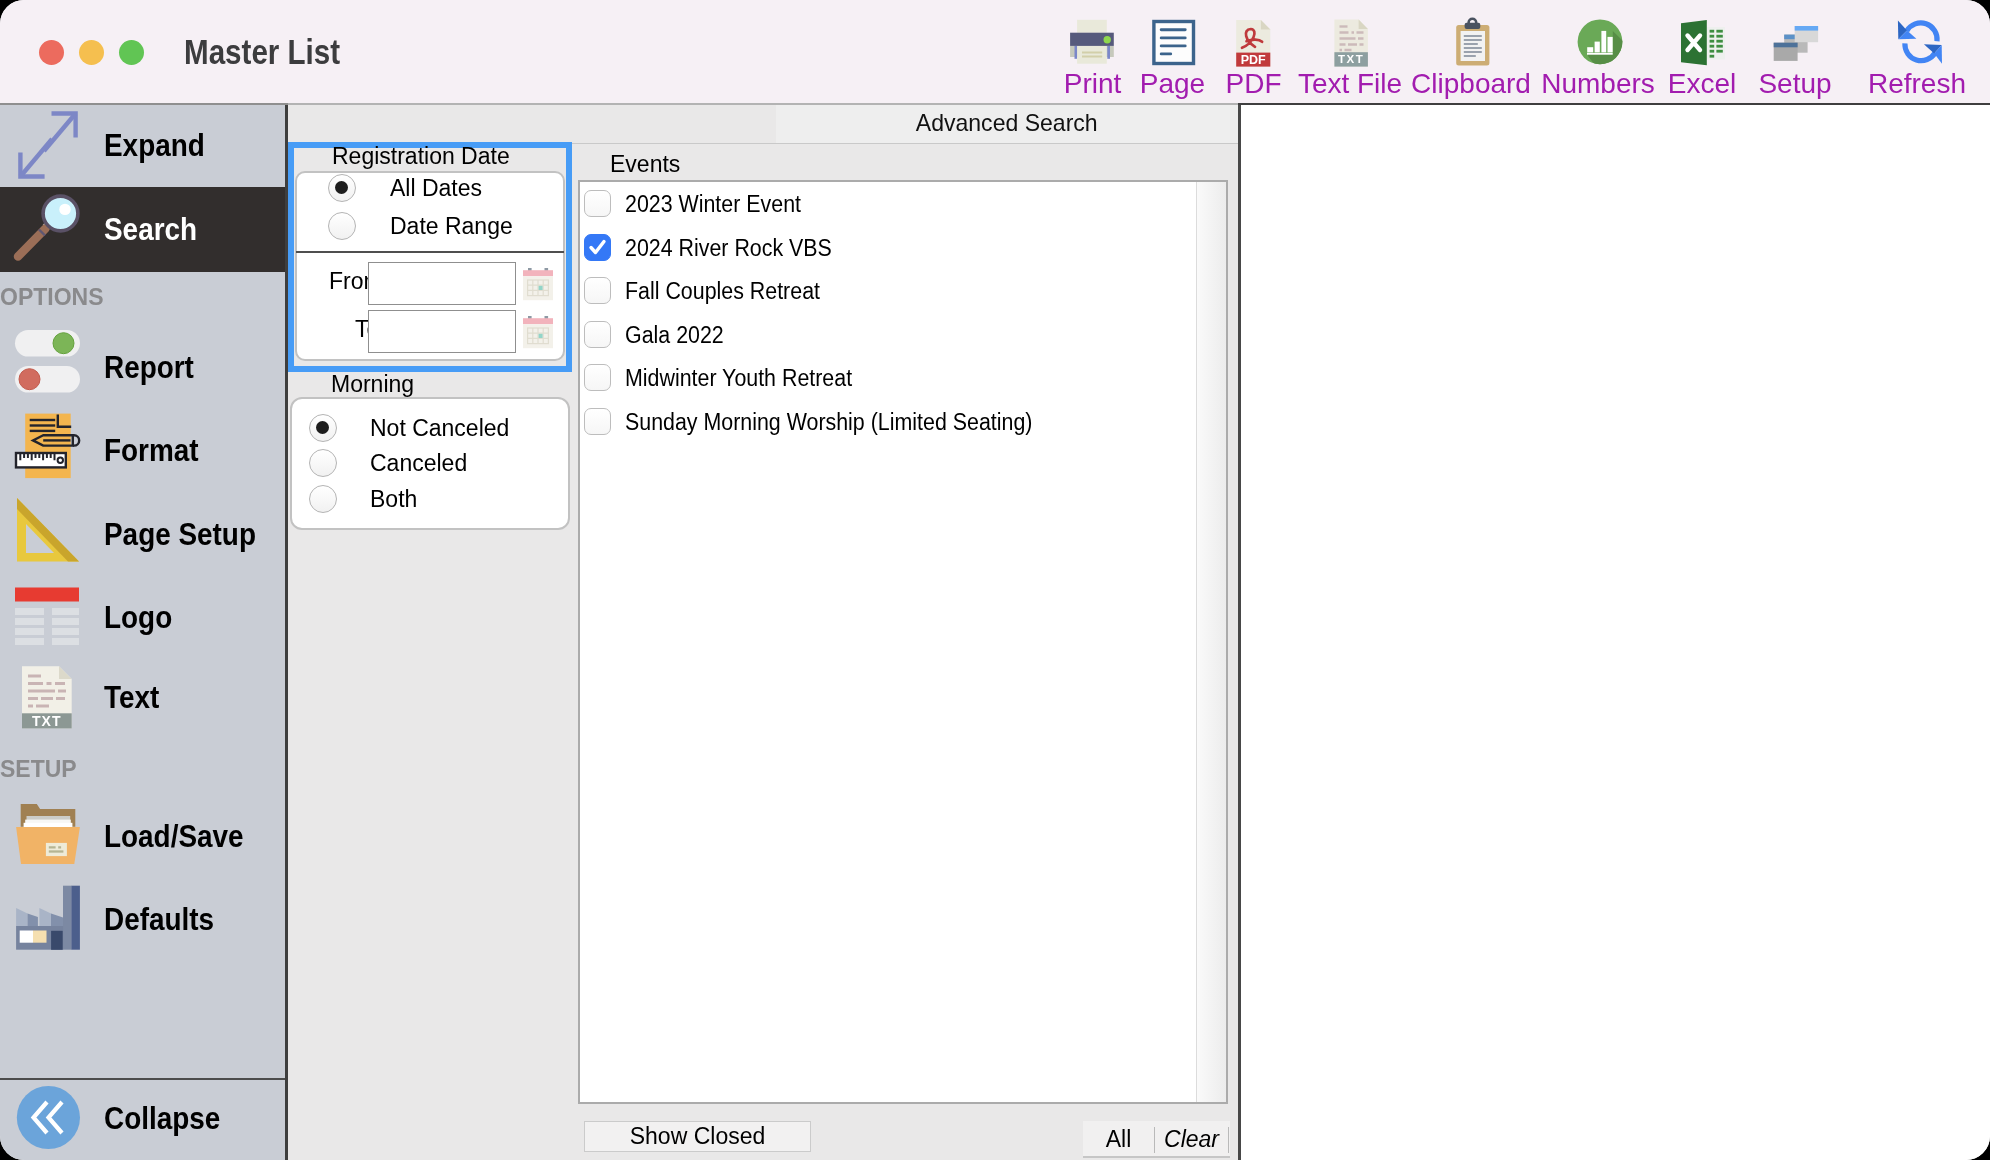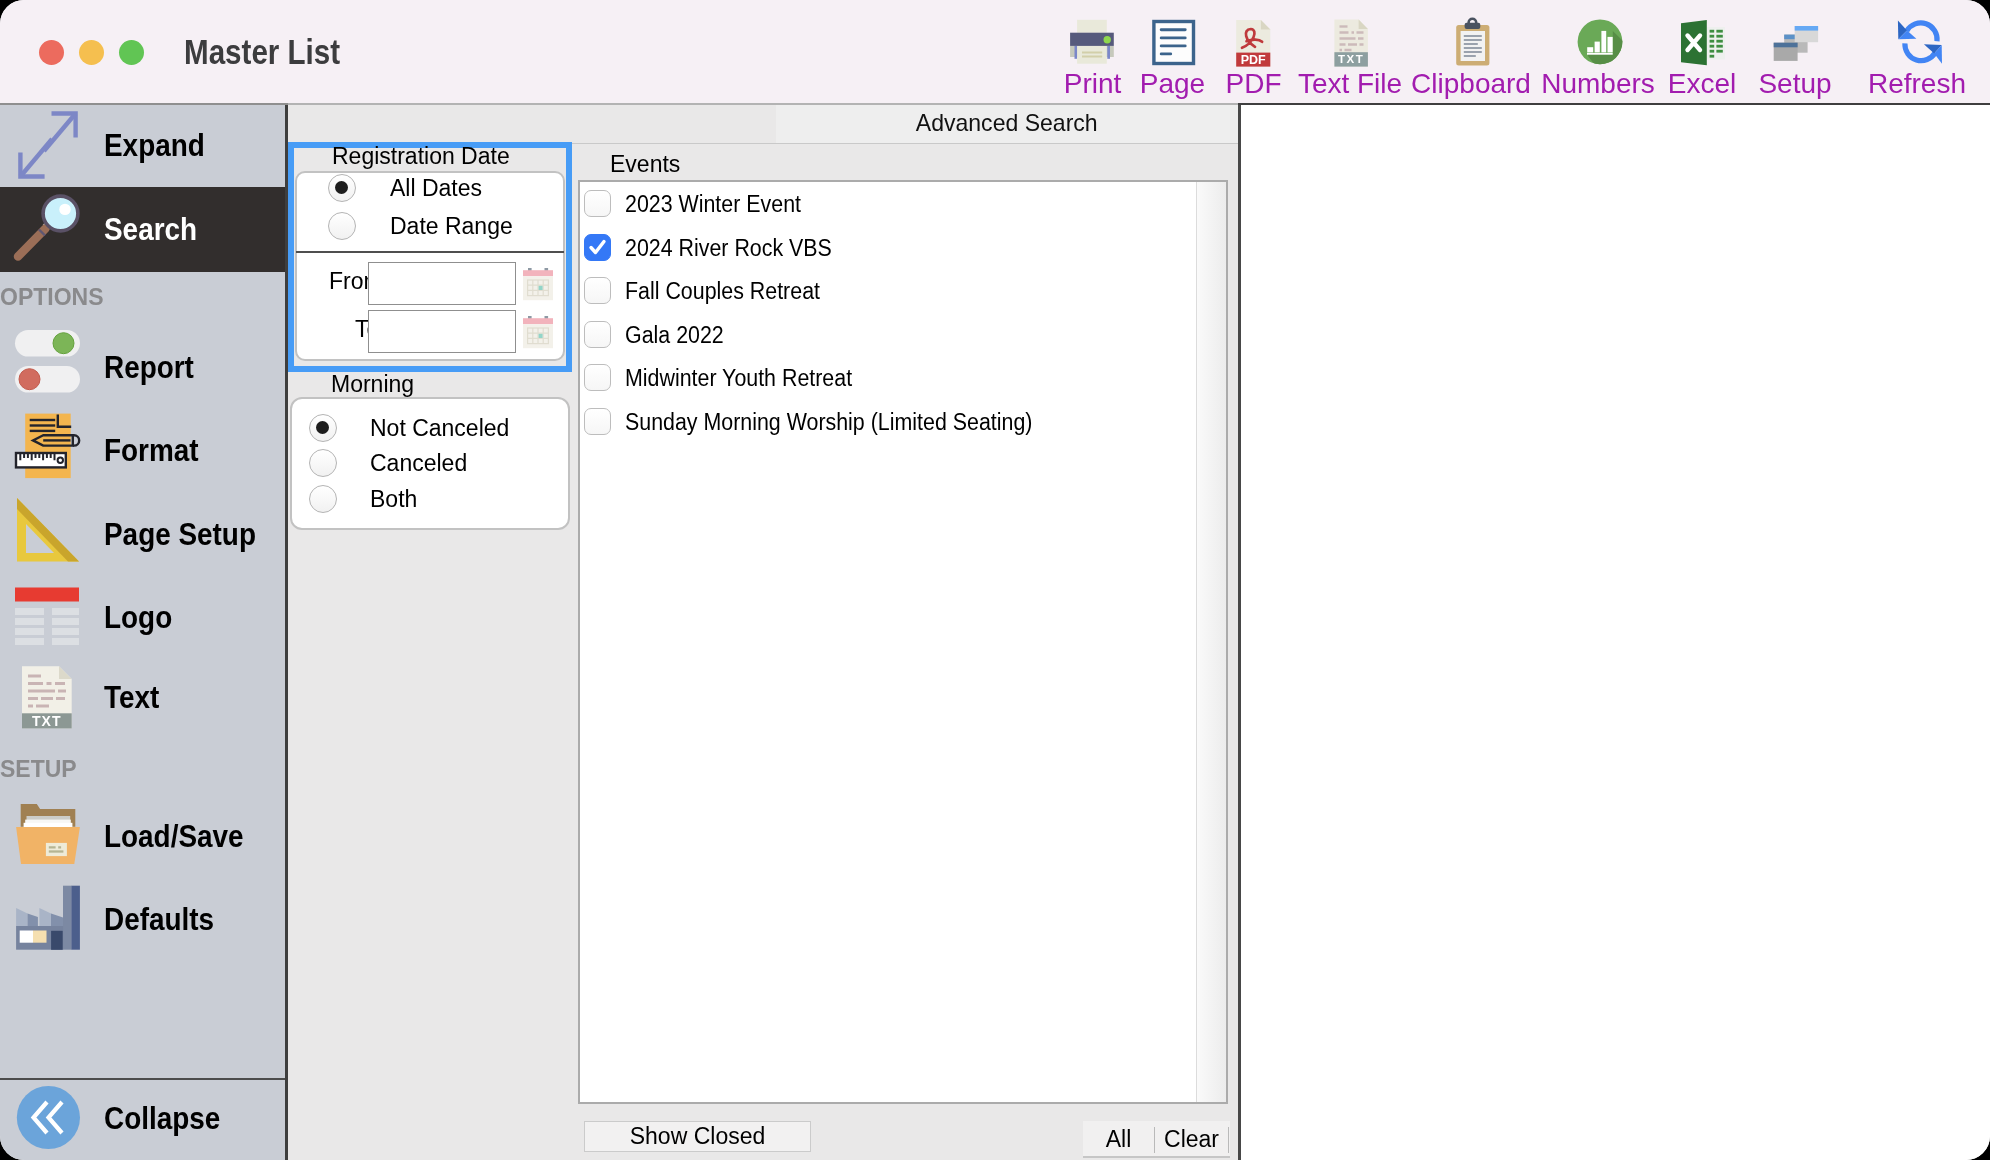--- a/index.html
+++ b/index.html
@@ -397,17 +397,17 @@
       <div class="checkbox" style="left:297px;top:303px;"></div>
       <div class="evrow" style="left:338px;top:300px;">Sunday Morning Worship (Limited Seating)</div>
     </div>
 
     <div class="abs" style="left:297px;top:1016px;width:227px;height:31px;background:#f2f1f1;border:1px solid #cbcbcb;"></div>
     <div class="lbl" style="left:297px;top:1016px;width:227px;height:31px;line-height:31px;text-align:center;font-size:23px;color:#000;">Show Closed</div>
     <div class="abs" style="left:796px;top:1016px;width:147px;height:37px;background:#f1f0f0;border-bottom:2px solid #c6c6c6;"></div>
     <div class="abs" style="left:867px;top:1022px;width:1px;height:26px;background:#b9b9b9;"></div>
     <div class="abs" style="left:941px;top:1022px;width:1px;height:26px;background:#b9b9b9;"></div>
     <div class="lbl" style="left:796px;top:1019px;width:71px;height:31px;line-height:31px;text-align:center;font-size:23px;">All</div>
-    <div class="lbl" style="left:868px;top:1019px;width:73px;height:31px;line-height:31px;text-align:center;font-size:23px;">Clear</div>
+    <div class="lbl" style="left:868px;top:1019px;width:73px;height:31px;line-height:31px;text-align:center;font-size:23px;font-style:italic;">Clear</div>
   </div>
 
   <div class="whitearea"></div>
 </div>
 
 </body></html>

